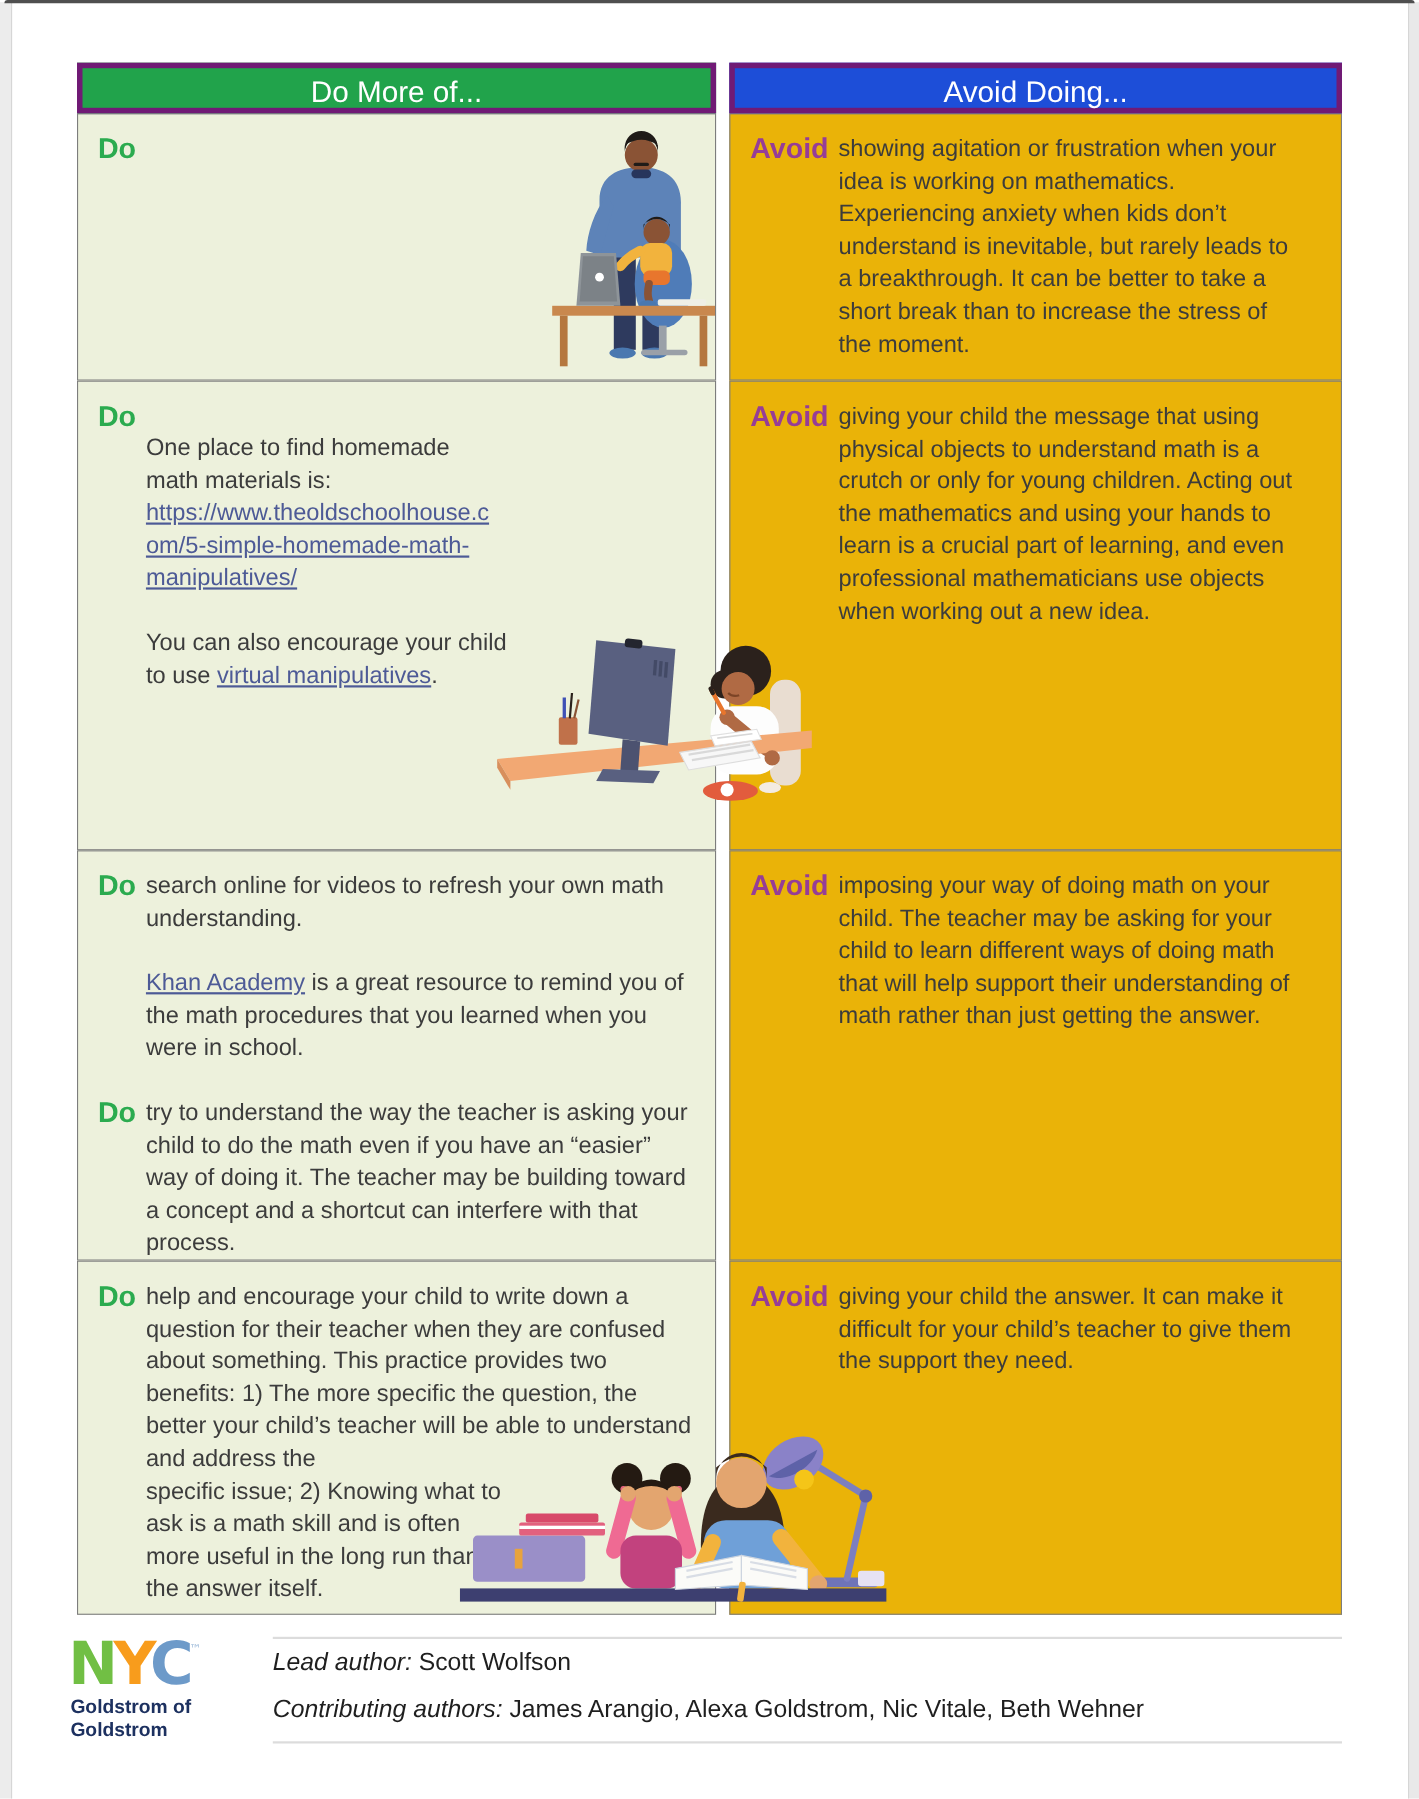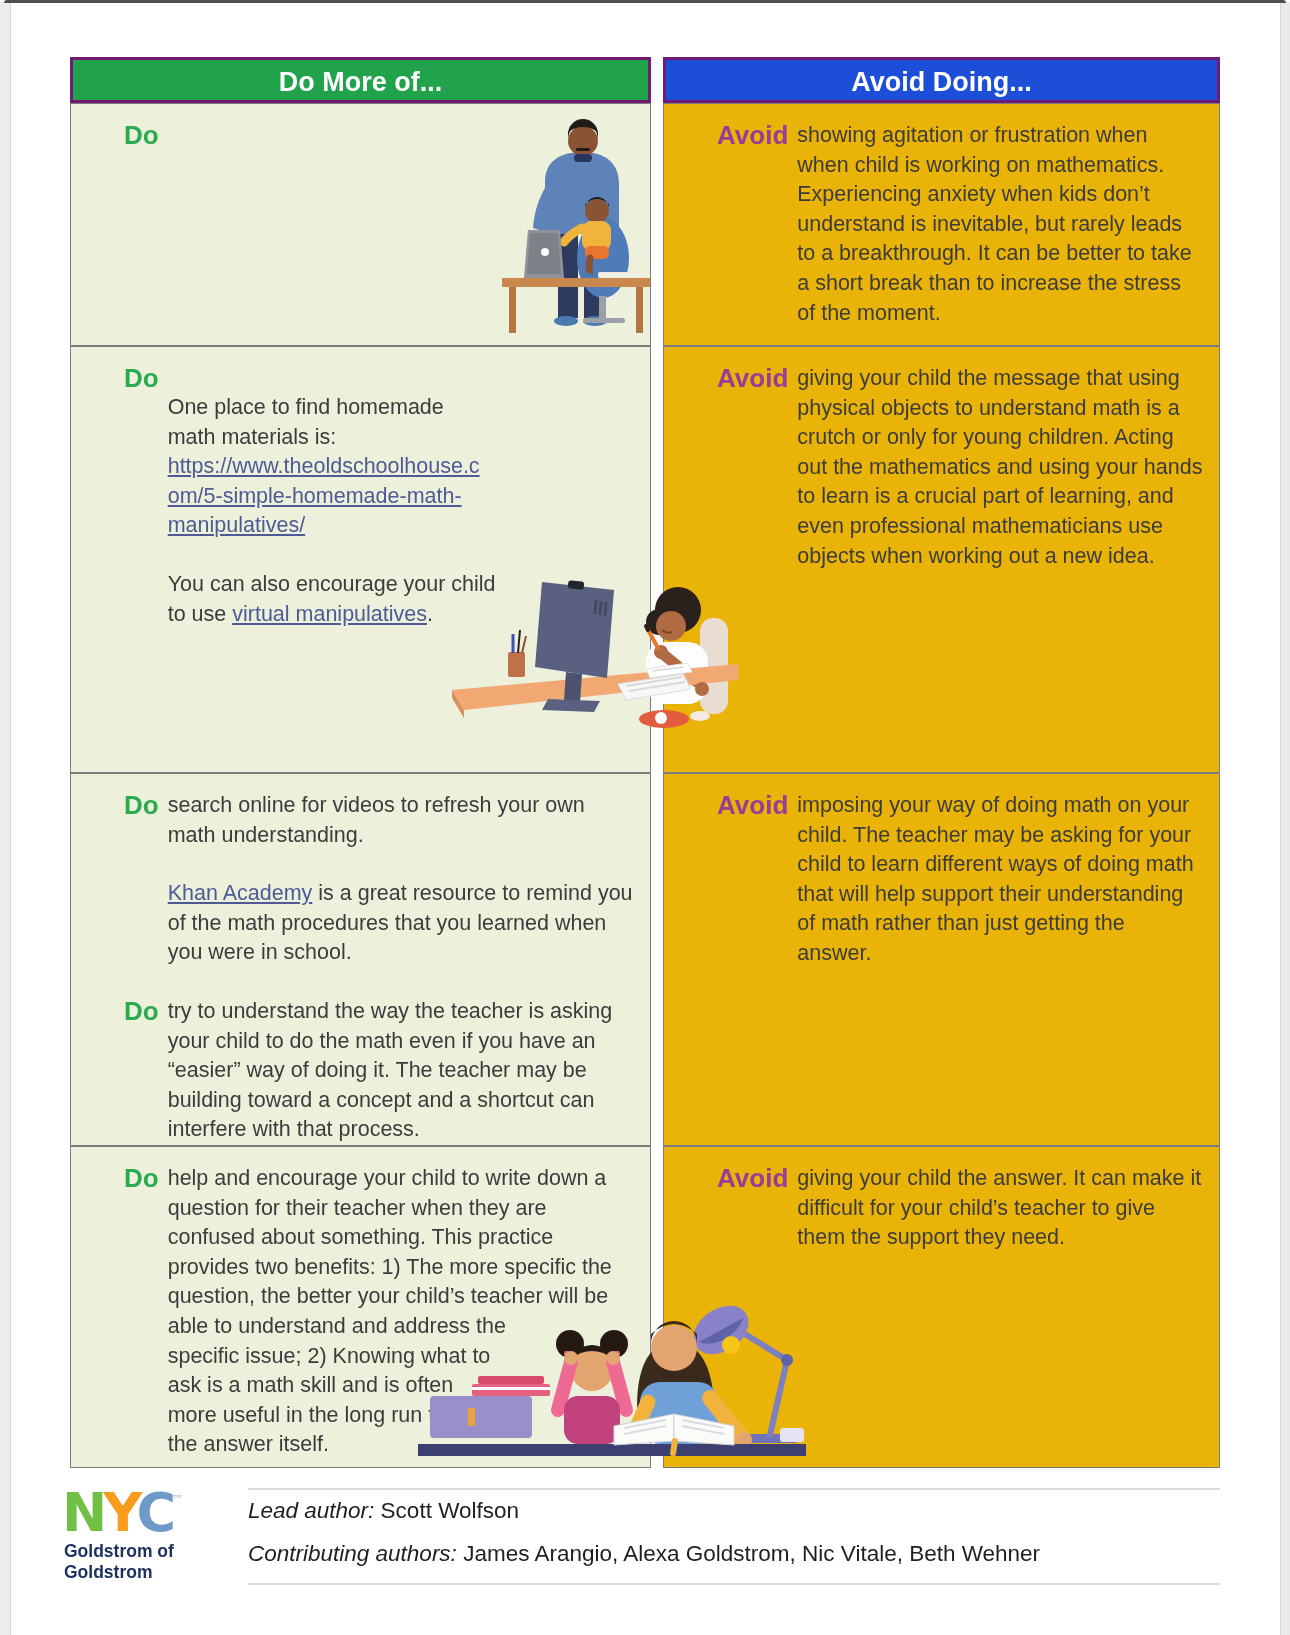--- a/index.html
+++ b/index.html
@@ -6,39 +6,39 @@
   body{
     width:1290px;height:1635px;position:relative;background:#ffffff;
     font-family:"Liberation Sans", sans-serif;color:#3c3c3c;overflow:hidden;
   }
   
   .top-edge{position:absolute;top:0;left:4px;right:4px;height:3px;background:#4f4f4f;border-radius:10px 10px 0 0;z-index:9;}
   .left-gutter{position:absolute;left:0;top:2px;bottom:0;width:10px;background:#ececec;border-right:1px solid #d6d6d6;z-index:8;}
   .right-gutter{position:absolute;right:0;top:2px;bottom:0;width:9px;background:#e9e9e9;border-left:1px solid #d6d6d6;z-index:8;}
 
   
-  .hdr{position:absolute;box-sizing:border-box;border:3px solid #701a75;color:#fff;
-       font-size:27px;text-align:center;line-height:44px;font-weight:700;z-index:2;}
+  .hdr{position:absolute;box-sizing:border-box;border:5px solid #701a75;color:#fff;
+       font-size:27px;text-align:center;line-height:44px;font-weight:400;z-index:2;}
   .hdr-do{left:70px;top:57px;width:581px;height:46px;background:#21a34b;}
   .hdr-avoid{left:663px;top:57px;width:557px;height:46px;background:#1d4ed8;}
 
   
   .cell{position:absolute;box-sizing:border-box;border:1px solid #7d7d7d;padding:17px 16px 0 18px;z-index:1;}
   .cell-left{background:#edf1dc;}
   .cell-right{background:#eab308;}
   .cell-do-1{left:70px;top:103px;width:581px;height:243px;}
   .cell-do-2{left:70px;top:346px;width:581px;height:427px;}
   .cell-do-3{left:70px;top:773px;width:581px;height:373px;}
   .cell-do-4{left:70px;top:1146px;width:581px;height:322px;}
   .cell-av-1{left:663px;top:103px;width:557px;height:243px;}
   .cell-av-2{left:663px;top:346px;width:557px;height:427px;}
   .cell-av-3{left:663px;top:773px;width:557px;height:373px;}
   .cell-av-4{left:663px;top:1146px;width:557px;height:322px;}
 
-  .item{display:flex;align-items:flex-start;margin-left:35px;}
+  .item{display:flex;align-items:flex-start;}
   .item + .item{margin-top:29px;}
   .lead{font-weight:bold;font-size:26px;line-height:29px;margin-right:9px;flex:none;}
   .lead-do{color:#2bab4f;}
   .lead-avoid{color:#963d97;}
   .body{font-size:21.5px;line-height:29.6px;color:#3c3c3c;}
   .cell-left .body{width:500px;}
   .cell-right .body{width:424px;}
   .w390{width:392px !important;}
   .sub{margin:29px 0 0 0;}
   .w310{width:312px;}
@@ -81,21 +81,21 @@
 <div class="hdr hdr-avoid">Avoid Doing...</div>
 
 <div class="cell cell-left cell-do-1">
   <div class="item">
     <span class="lead lead-do">Do</span>
   </div>
 </div>
 <div class="cell cell-right cell-av-1">
   <div class="item">
     <span class="lead lead-avoid">Avoid</span>
-    <div class="body">showing agitation or frustration when when child is working on mathematics. Experiencing anxiety when kids don’t understand is inevitable, but rarely leads to a breakthrough. It can be better to take a short break than to increase the stress of the moment.</div>
+    <div class="body">showing agitation or frustration when your idea is working on mathematics. Experiencing anxiety when kids don’t understand is inevitable, but rarely leads to a breakthrough. It can be better to take a short break than to increase the stress of the moment.</div>
   </div>
 </div>
 
 <div class="cell cell-left cell-do-2">
   <div class="item">
     <span class="lead lead-do">Do</span>
     <div class="body">
       <p class="sub w310"><span>One place to find homemade math materials is: </span><a href="#" class="link">https://www.theoldschoolhouse.com/5-simple-homemade-math-manipulatives/</a></p>
       <p class="sub w340"><span>You can also encourage your child to use </span><a href="#" class="link">virtual manipulatives</a><span>.</span></p>
     </div>

